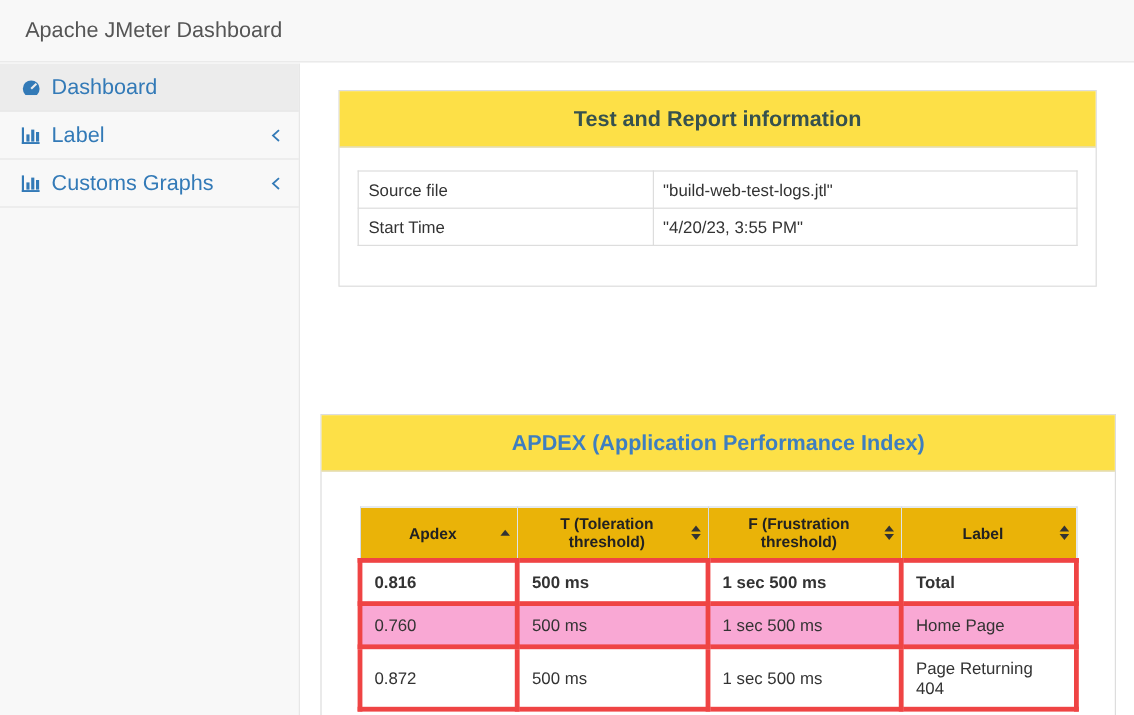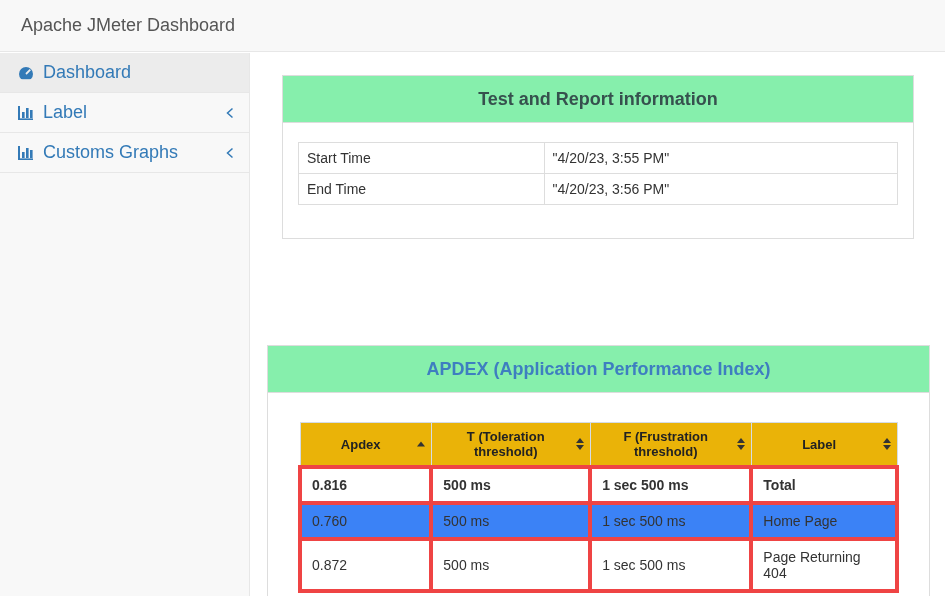--- a/index.html
+++ b/index.html
@@ -55,21 +55,21 @@
     width: 694px; height: 543px;
     background: #fff;
   }
   .panel {
     position: absolute;
     border: 1px solid #ddd;
     background: #fff;
     box-sizing: border-box;
   }
   .panel-heading {
-    background: #86efac;
+    background: #fde047;
     border-bottom: 1px solid #ddd;
     text-align: center;
     padding: 13px 0 12px;
     font-size: 18px;
     font-weight: bold;
   }
   .panel1 { left: 31px; top: 22px; width: 632px; }
   .panel1 .panel-heading { color: #36514e; }
   .panel1 .panel-body { padding: 19px 15px 33px; }
 
@@ -89,21 +89,21 @@
     padding: 6px 18px 6px 8px;
     font-size: 13px;
     font-weight: bold;
     text-align: center;
     position: relative;
     cursor: pointer;
     color: #222;
   }
   .apdex-table td { border: 4px solid #ef4444; padding: 8px 10px; text-align: left; }
   .apdex-table tr.bold td { font-weight: bold; }
-  .apdex-table tr.striped { background: #3b82f6; margin-left: 45px; }
+  .apdex-table tr.striped { background: #f9a8d4; margin-left: 45px; }
   .col-apdex { width: 22%; }
   .col-t     { width: 26.6%; }
   .col-f     { width: 27%; }
   .col-label { width: 24.4%; }
 
   
   .sort {
     position: absolute;
     right: 6px; top: 50%;
     transform: translateY(-50%);
@@ -180,26 +180,26 @@
 </aside>
 
 <main class="main">
 
   <section class="panel panel1">
     <div class="panel-heading">Test and Report information</div>
     <div class="panel-body">
       <table class="info-table">
         <tbody>
           <tr>
+            <td class="lbl">Source file</td>
+            <td class="val">"build-web-test-logs.jtl"</td>
+          </tr>
+          <tr>
             <td class="lbl">Start Time</td>
             <td class="val">"4/20/23, 3:55 PM"</td>
-          </tr>
-          <tr>
-            <td class="lbl">End Time</td>
-            <td class="val">"4/20/23, 3:56 PM"</td>
           </tr>
         </tbody>
       </table>
     </div>
   </section>
 
   <section class="panel panel2">
     <div class="panel-heading">APDEX (Application Performance Index)</div>
     <div class="panel-body">
       <table class="apdex-table">

